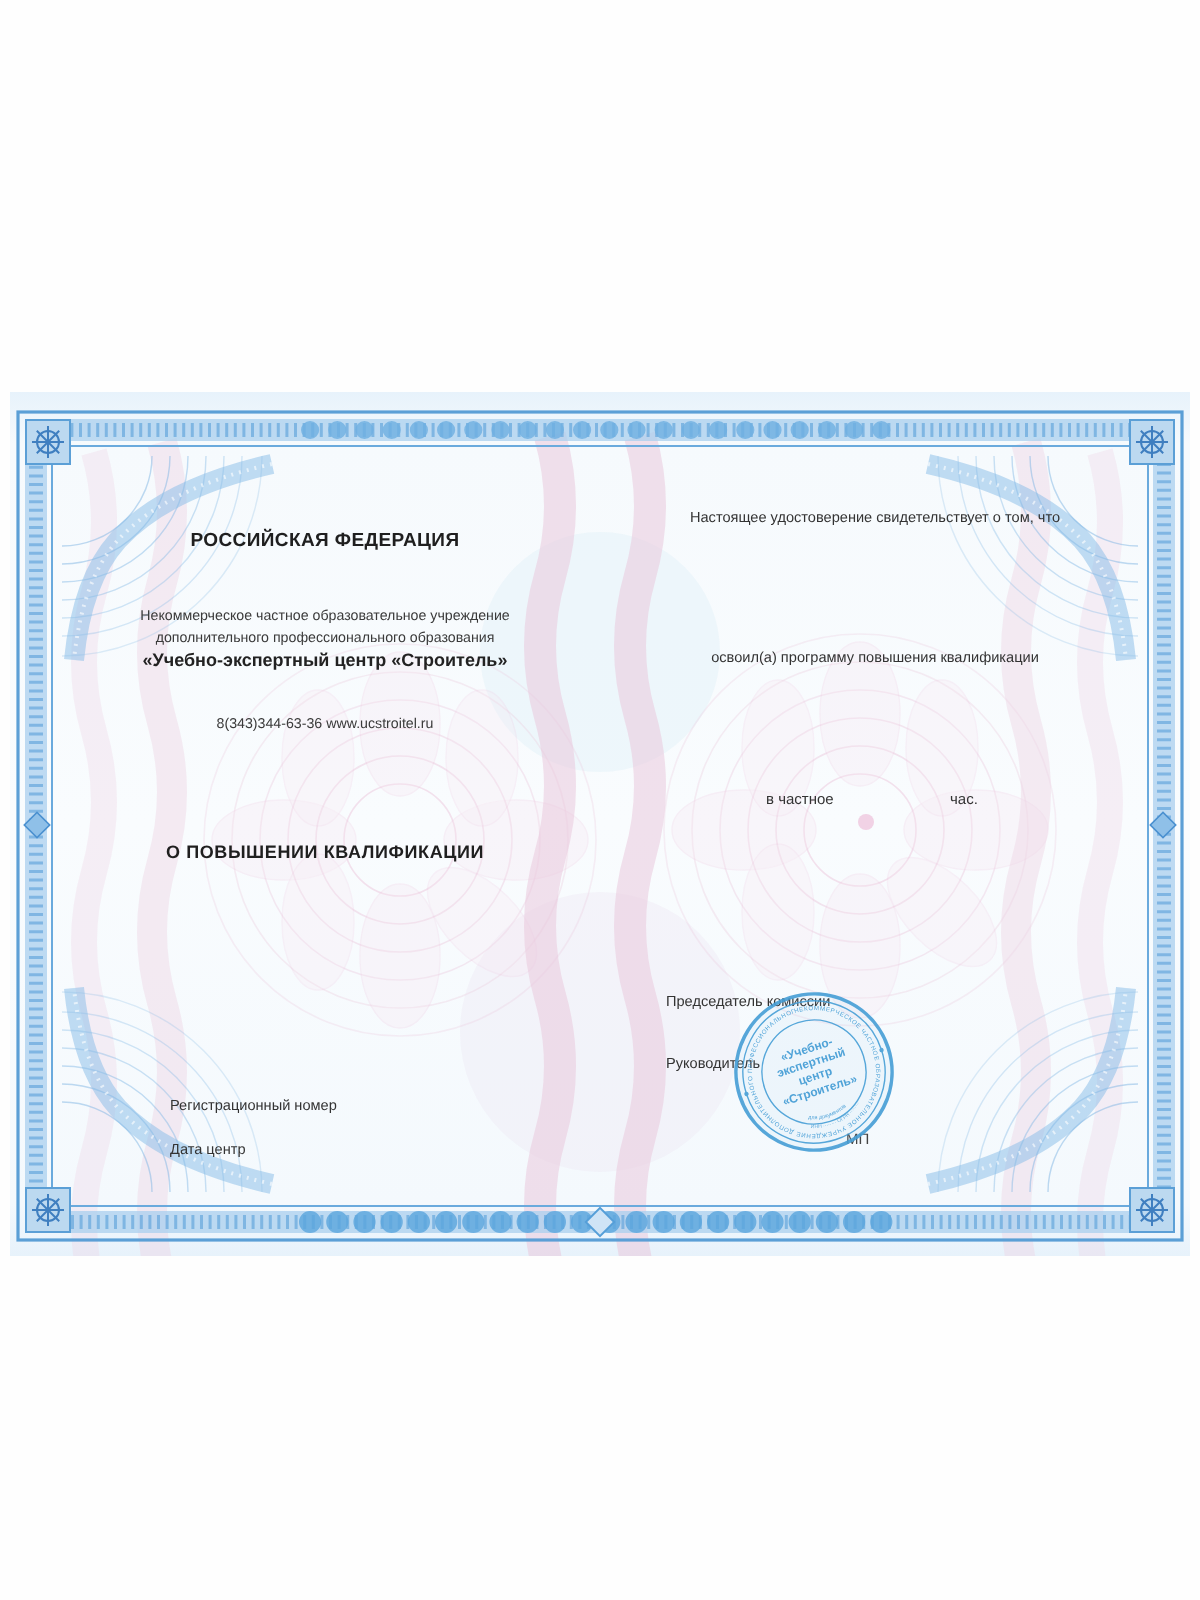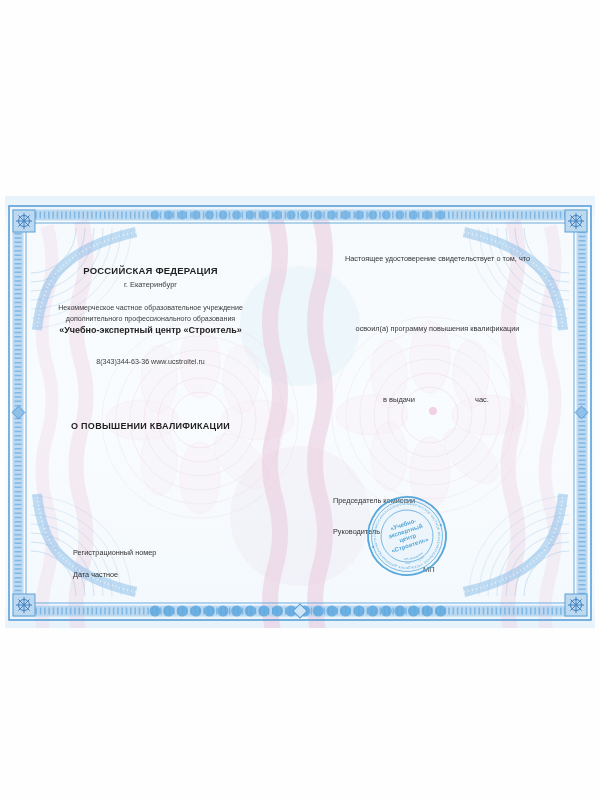--- a/index.html
+++ b/index.html
@@ -11,21 +11,21 @@
     overflow:hidden;
     color:#2d2d2d;
   }
   .page{position:absolute;inset:0;background:#fefefe;}
   .certificate{
     position:absolute;left:5px;top:196px;width:590px;height:432px;
     background:linear-gradient(180deg,#e7f2fb 0%, #f6fafd 6%, #f9fcfe 50%, #f4f9fd 94%, #e7f2fb 100%);
   }
   .deco{position:absolute;left:0;top:0;width:590px;height:432px;pointer-events:none;}
   .txt{position:absolute;white-space:nowrap;}
-  .col-left{position:absolute;left:38px;top:0;width:215px;height:320px;}
+  .col-left{position:absolute;left:50px;top:0;width:215px;height:320px;}
   .col-right{position:absolute;left:325px;top:0;width:215px;height:524px;}
   .center{width:100%;text-align:center;left:0;}
   .country{top:69px;font-size:9.5px;font-weight:bold;letter-spacing:.2px;color:#1f1f1f;}
   .city{top:84px;font-size:7.5px;color:#3a3a3a;}
   .org1{top:108px;font-size:7.1px;color:#3a3a3a;}
   .org2{top:119px;font-size:7.1px;color:#3a3a3a;}
   .orgname{top:129px;font-size:9px;font-weight:bold;color:#222;}
   .contacts{top:142px;font-size:7.1px;color:#3a3a3a;margin-top:20px;}
   .title1{top:213px;font-size:9px;font-weight:bold;letter-spacing:.3px;color:#1f1f1f;}
   .title2{top:225px;font-size:9px;font-weight:bold;letter-spacing:.3px;color:#1f1f1f;}
@@ -135,34 +135,33 @@
           <use href="#cnet" transform="translate(26,32)"></use>
           <use href="#cnet" transform="translate(564,32) scale(-1,1)"></use>
           <use href="#cnet" transform="translate(26,400) scale(1,-1)"></use>
           <use href="#cnet" transform="translate(564,400) scale(-1,-1)"></use>
         </g>
       </g>
     </svg>
 
     <div class="col-left">
       <div class="txt center country">РОССИЙСКАЯ ФЕДЕРАЦИЯ</div>
-      <div class="txt center city">г. Екатеринбург</div>
       <div class="txt center org1">Некоммерческое частное образовательное учреждение</div>
       <div class="txt center org2">дополнительного профессионального образования</div>
       <div class="txt center orgname">«Учебно-экспертный центр «Строитель»</div>
       <div class="txt center contacts">8(343)344-63-36 www.ucstroitel.ru</div>
       <div class="txt center title2">О ПОВЫШЕНИИ КВАЛИФИКАЦИИ</div>
       <div class="txt reglabel">Регистрационный номер</div>
-      <div class="txt datelabel">Дата частное</div>
+      <div class="txt datelabel">Дата центр</div>
     </div>
 
     <div class="col-right">
       <div class="txt center statement">Настоящее удостоверение свидетельствует о том, что</div>
       <div class="txt center program">освоил(а) программу повышения квалификации</div>
-      <div class="txt volume">в выдачи</div>
+      <div class="txt volume">в частное</div>
       <div class="txt hours">час.</div>
       <div class="txt chairman">Председатель комиссии</div>
       <div class="txt head">Руководитель</div>
       <div class="txt mp">МП</div>
     </div>
 
     <svg class="stampbox" viewBox="0 0 100 100">
       <defs>
         <path id="ringpath" d="M 50 19 a 31 31 0 1 1 -0.01 0"></path>
         <path id="subpath" d="M 30 62 a 23 23 0 0 0 40 0"></path>

